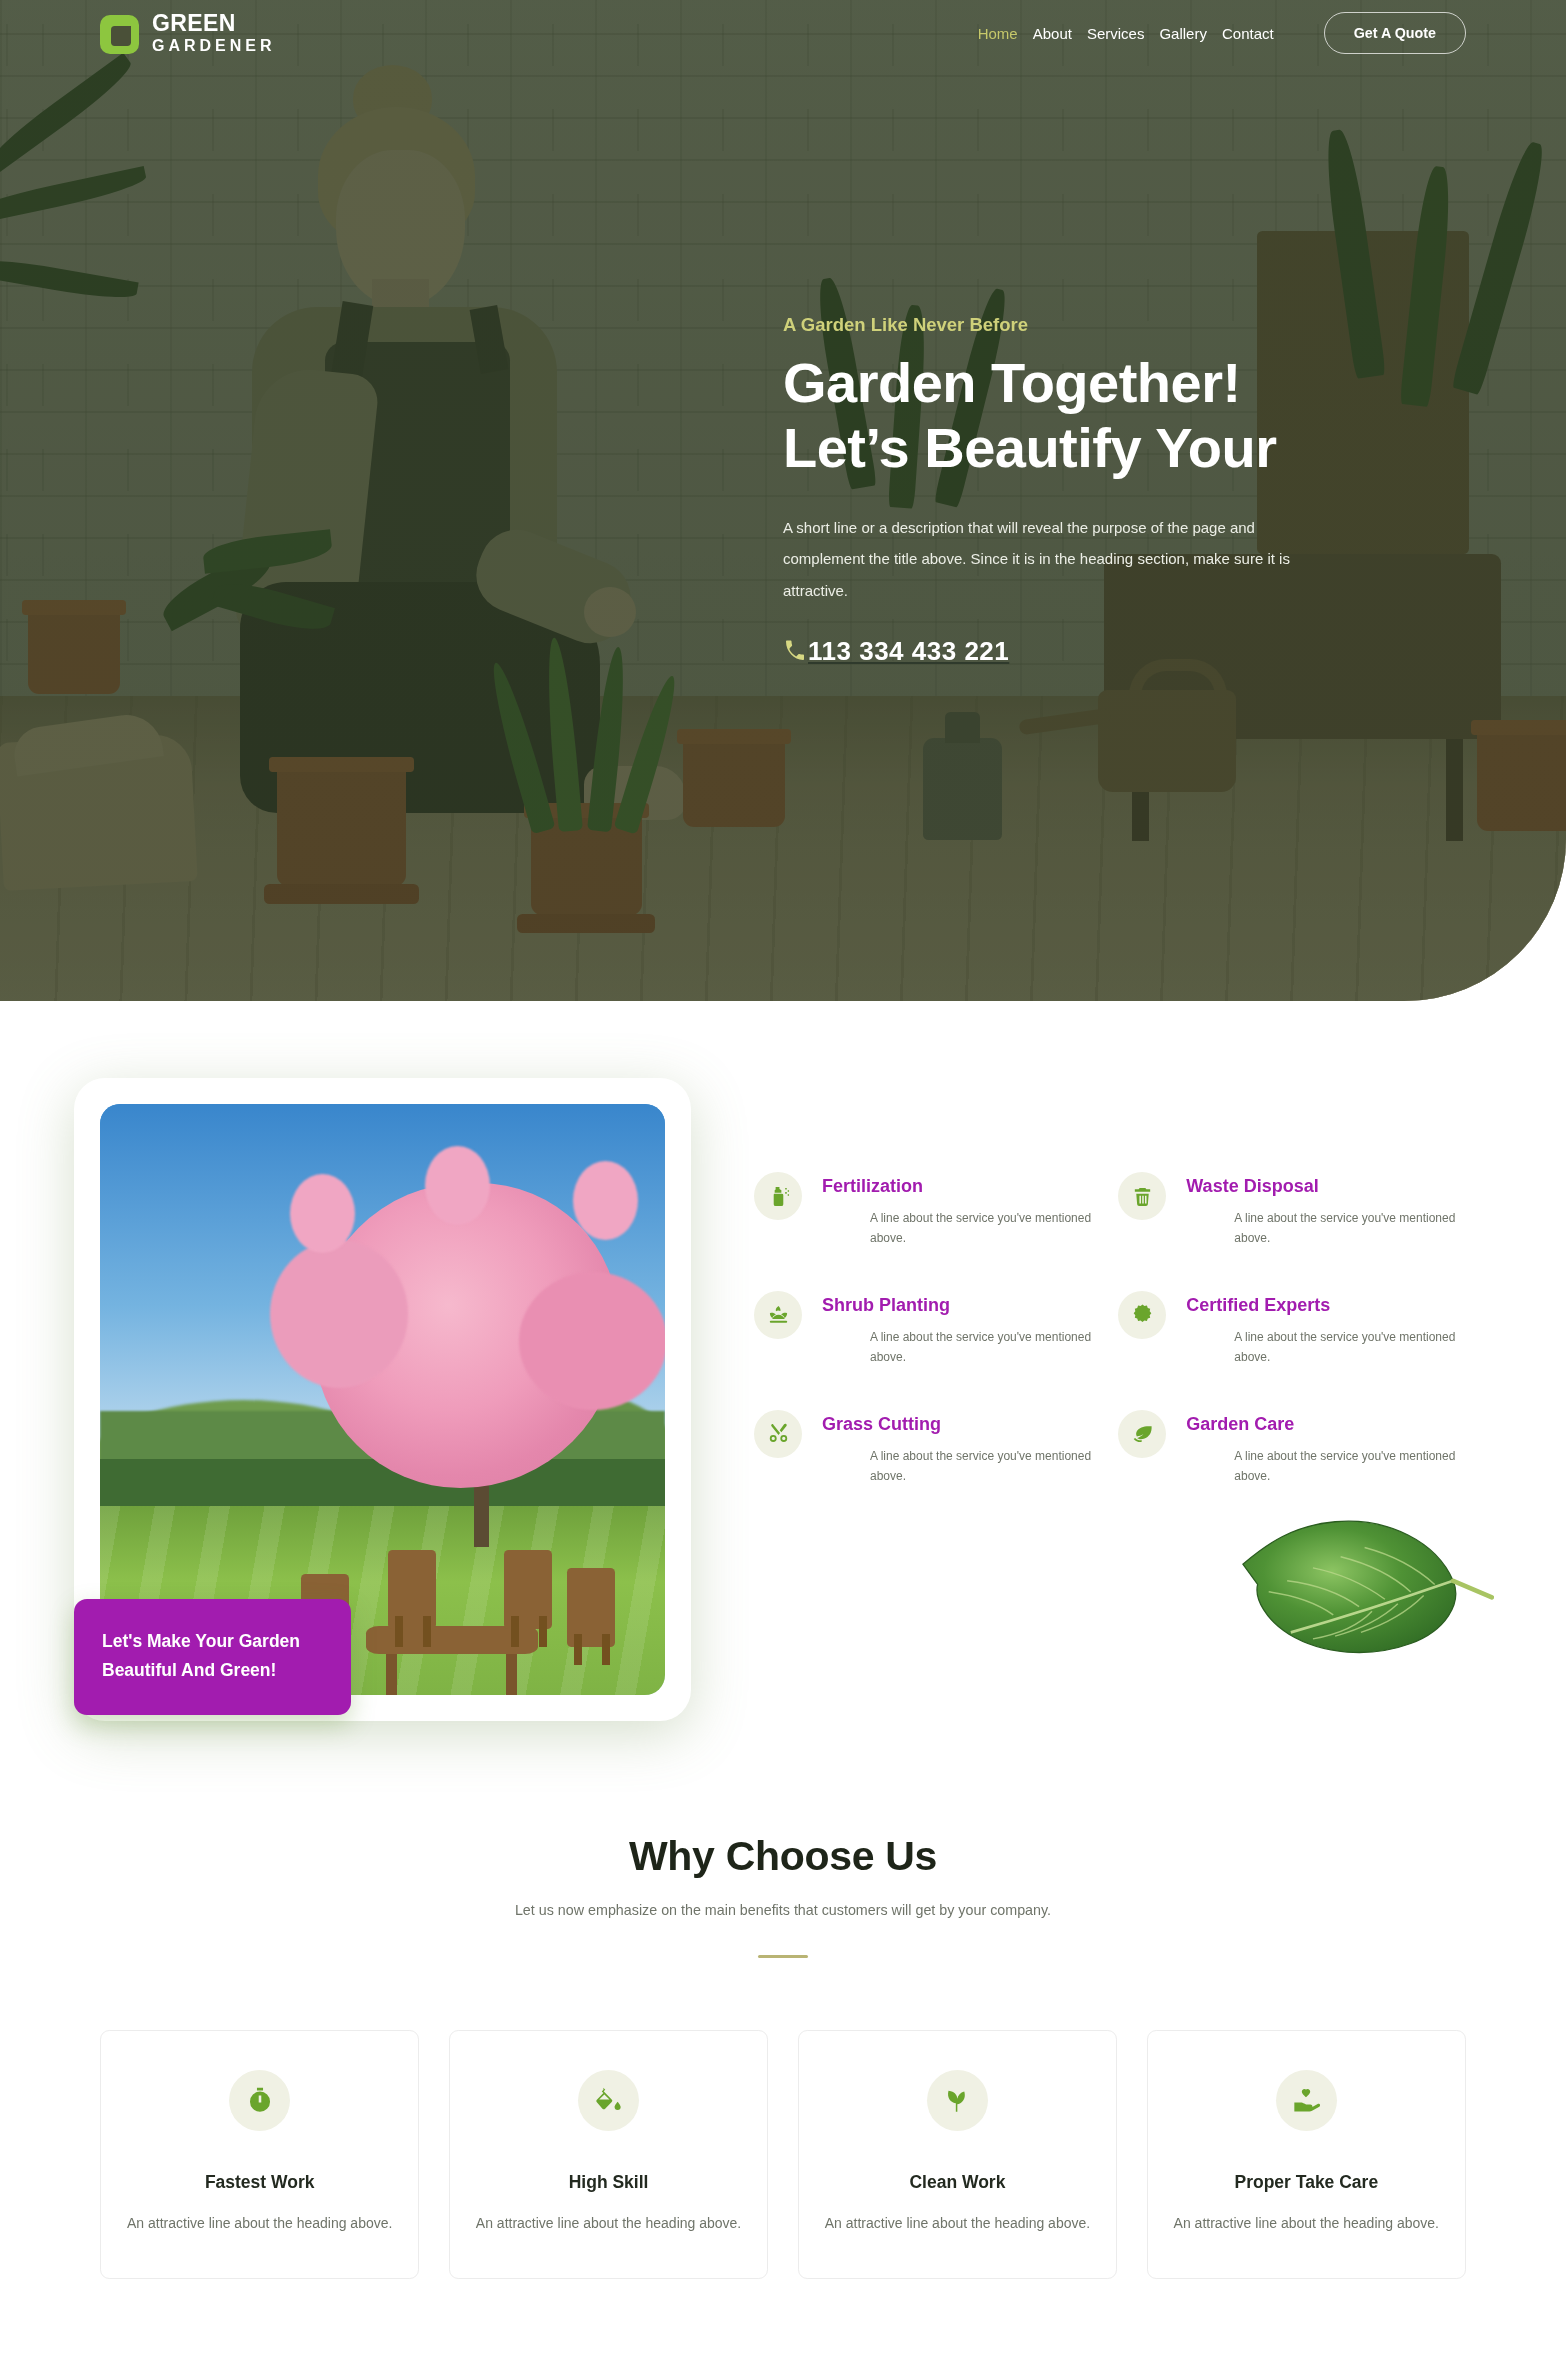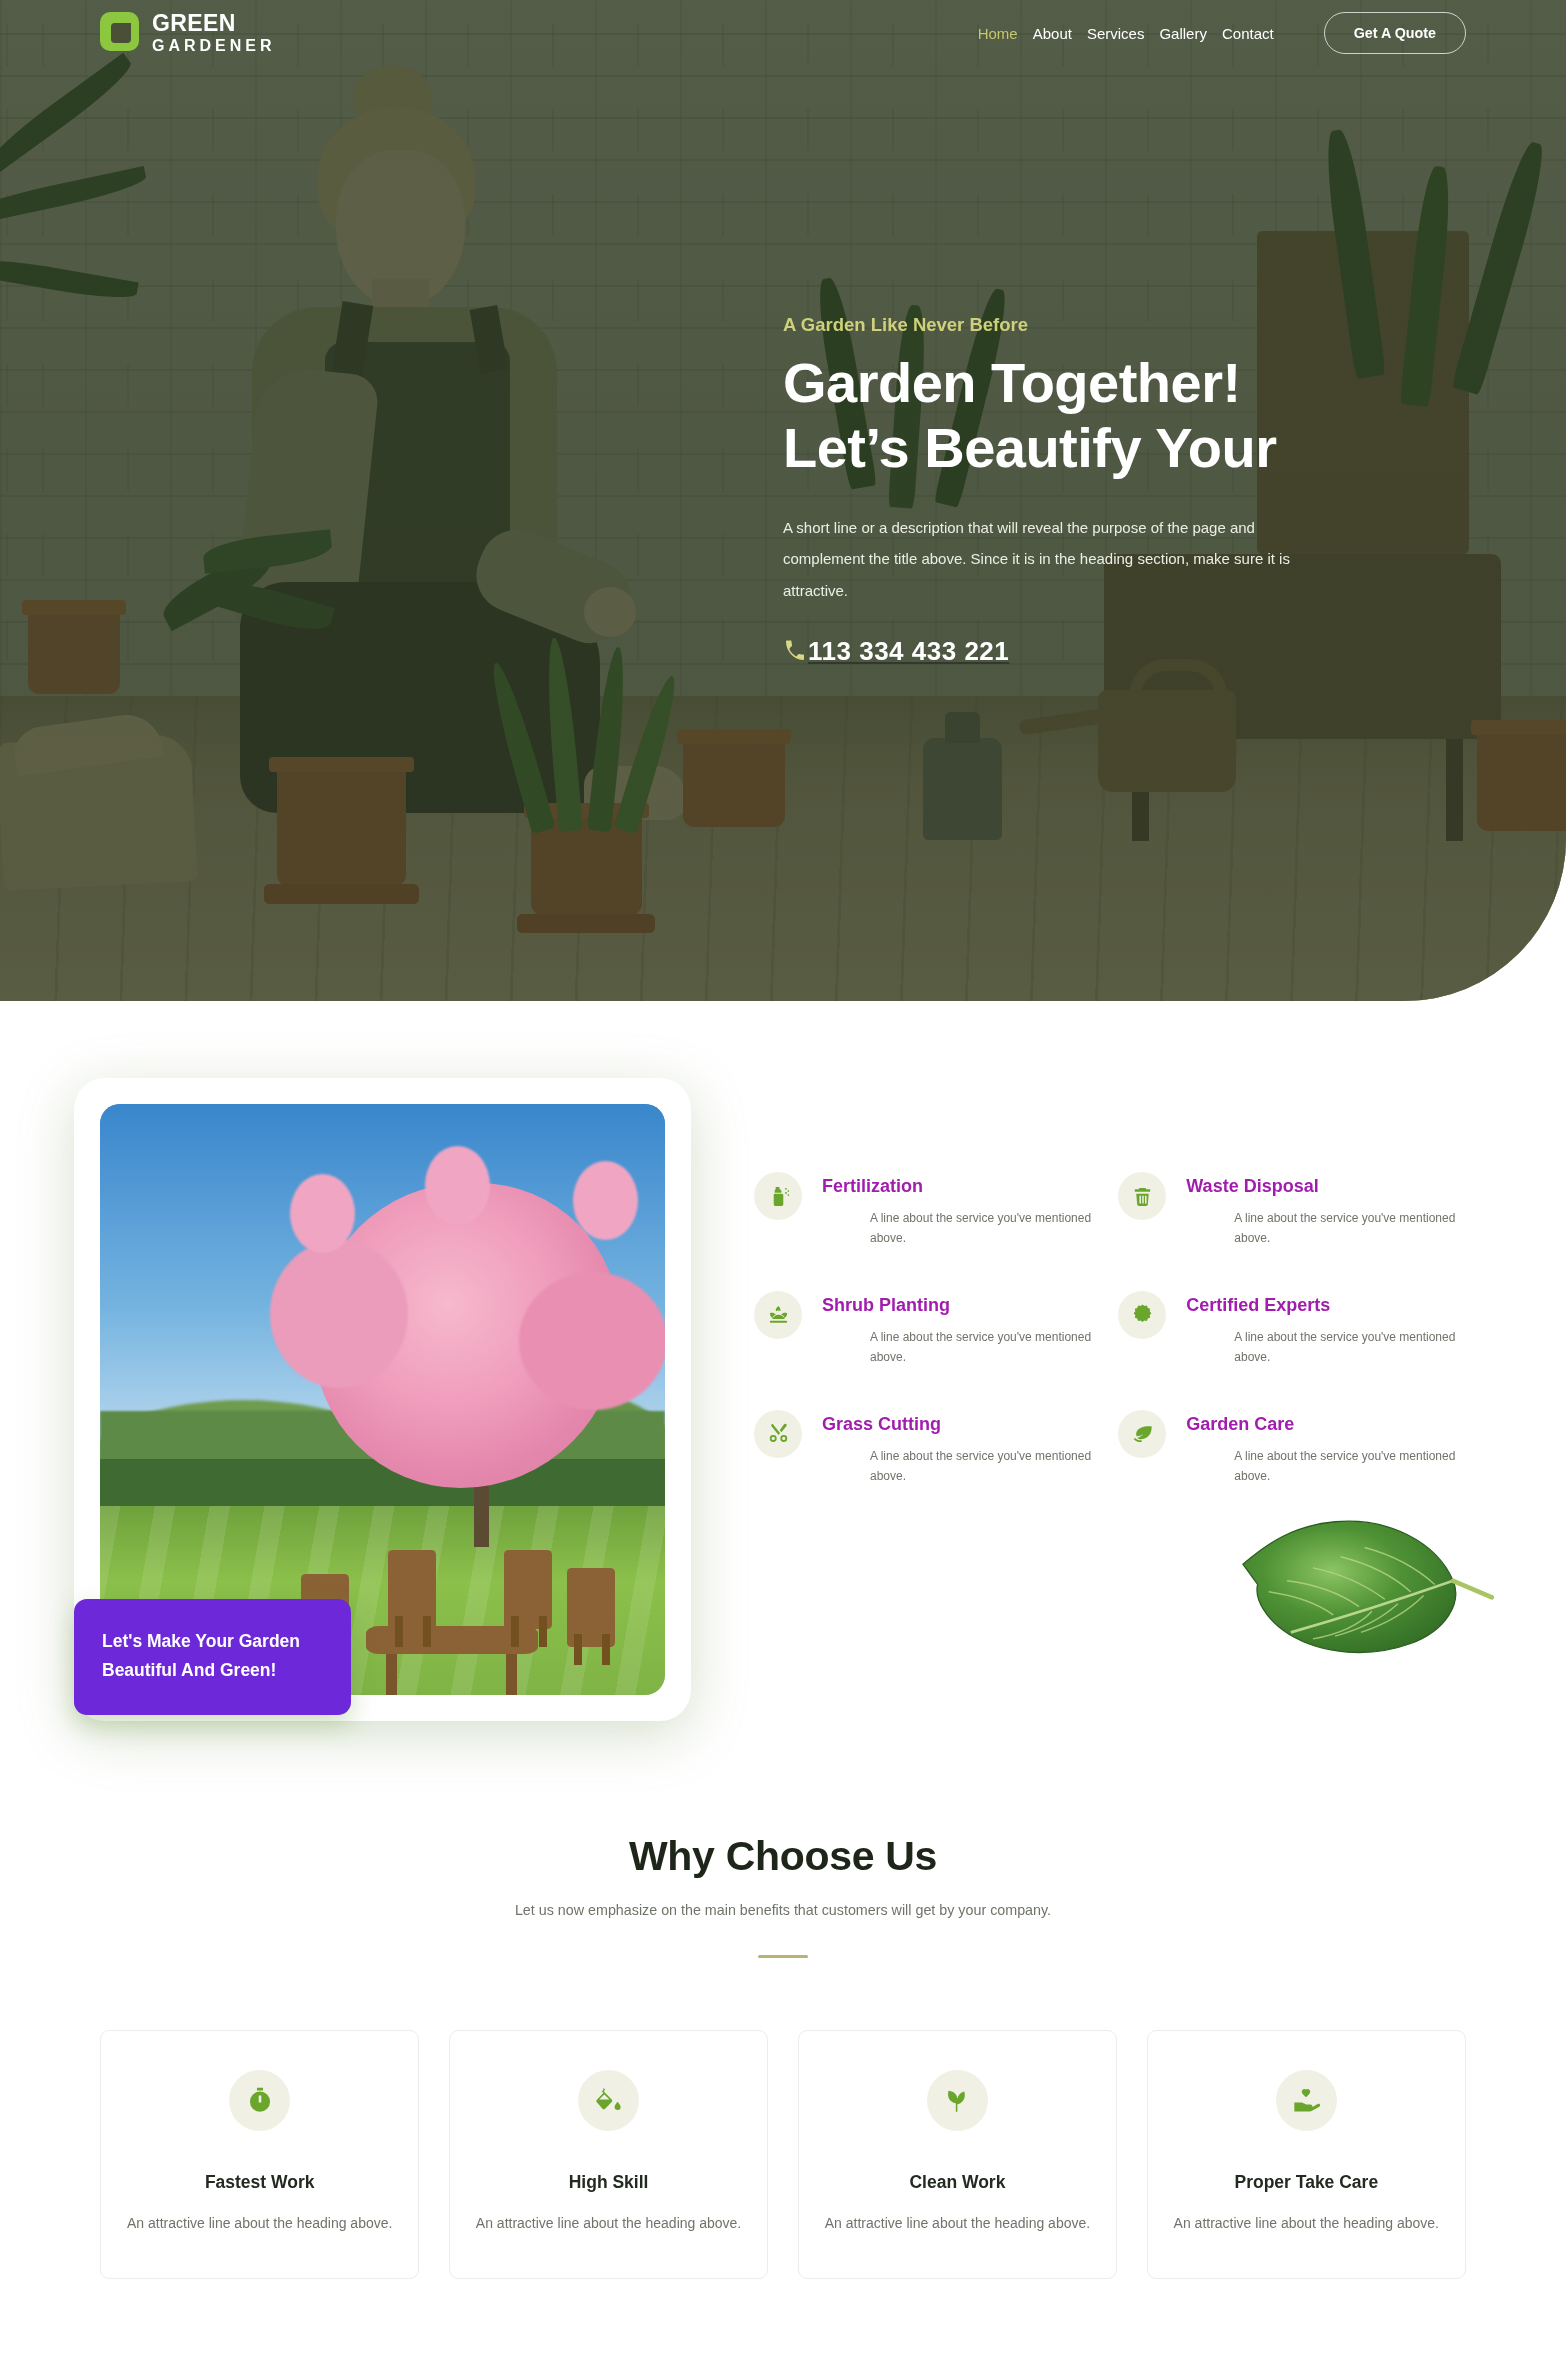--- a/index.html
+++ b/index.html
@@ -93,21 +93,21 @@
 
   
   .hero-tint{ position:absolute; inset:0; background:linear-gradient(180deg, rgba(40,52,30,.62), rgba(38,48,28,.60)); }
   .hero-tint2{ position:absolute; inset:0; background:rgba(55,66,40,.28); }
 
   
   .nav{
     position:absolute; left:0; right:0; top:0; height:66px; z-index:20;
     display:flex; align-items:center; padding:0 100px 0 100px;
   }
-  .brand{ display:flex; align-items:flex-start; gap:13px; }
+  .brand{ display:flex; align-items:flex-end; gap:13px; }
   .brand-mark{
     width:39px; height:39px; border-radius:10px; background:#8dc63f;
     position:relative; flex:0 0 auto;
   }
   .brand-mark:after{
     content:""; position:absolute; left:11px; top:11px; width:20px; height:20px;
     background:#4a5038; border-radius:3.7px 0 3.7px 3.7px;
   }
   .brand-txt{ line-height:1; }
   .brand-name{ font-size:23px; font-weight:700; color:#ffffff; letter-spacing:0.4px; }
@@ -170,21 +170,21 @@
     border-radius:50%; background:#e98fb2; filter:blur(0.9px);
   }
   .b-spray{ position:absolute; width:65px; height:79px; border-radius:50%; background:#f0a6c3; filter:blur(0.9px); }
   .table{ position:absolute; left:266px; bottom:41px; width:172px; height:28px; background:#8a6235; border-radius:13px/7.4px; }
   .table:after{ content:""; position:absolute; left:20px; top:28px; width:11px; height:52px; background:#7a552c; box-shadow:120px 0 0 #7a552c; }
   .chair{ position:absolute; width:48px; height:79px; background:#8a6235; border-radius:4.6px; }
   .chair:after{ content:""; position:absolute; left:7.4px; top:66px; width:7.4px; height:31px; background:#73501f; box-shadow:28px 0 0 #73501f; }
 
   .photo-badge{
     position:absolute; left:-26px; bottom:-20px; width:277px;
-    background:#6d28d9; border-radius:13px; padding:28px 31px 31px 28px;
+    background:#a21caf; border-radius:13px; padding:28px 31px 31px 28px;
     color:#fff; font-size:17.5px; font-weight:700; line-height:1.62;
     box-shadow:0 9.2px 24px rgba(90,140,40,.28);
   }
 
   .svc-grid{ flex:1; display:grid; grid-template-columns:1fr 1fr; column-gap:16.6px; row-gap:42px; padding-top:68px; }
   .svc{ display:flex; gap:20px; }
   .svc-ic{
     flex:0 0 auto; width:48px; height:48px; border-radius:50%;
     background:#f0f1e4; display:flex; align-items:center; justify-content:center; color:#6aa52c;
   }

